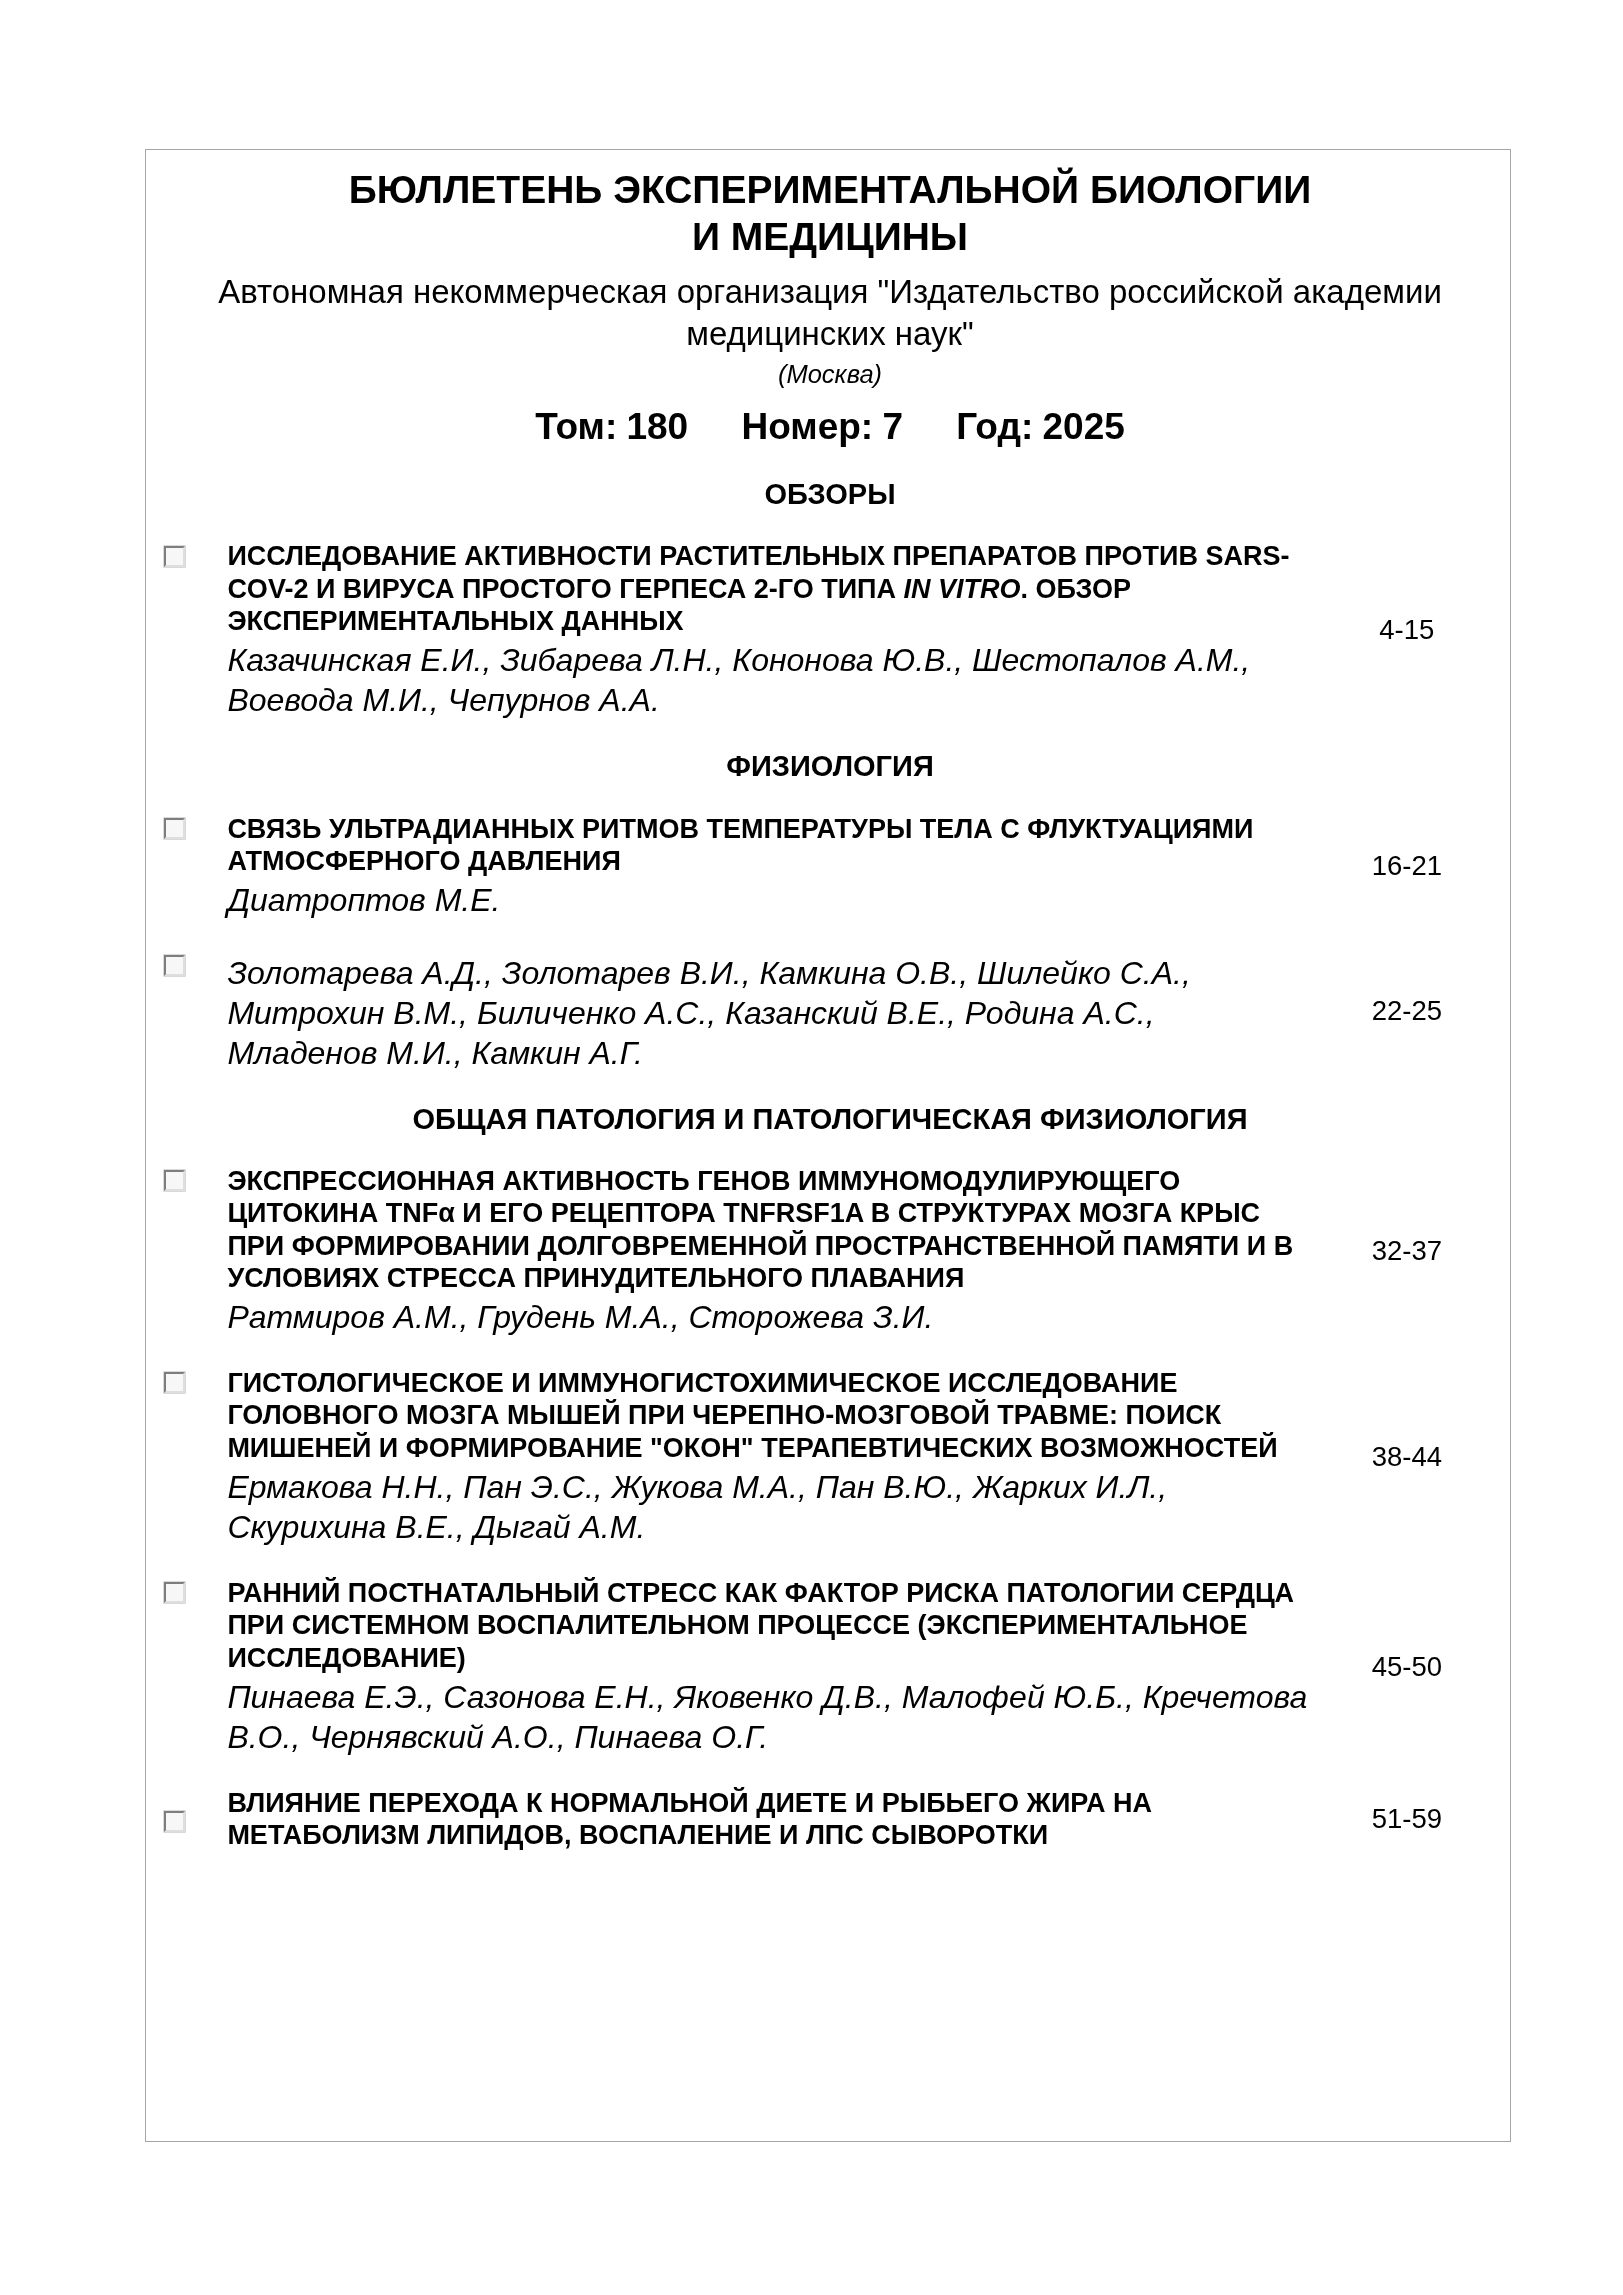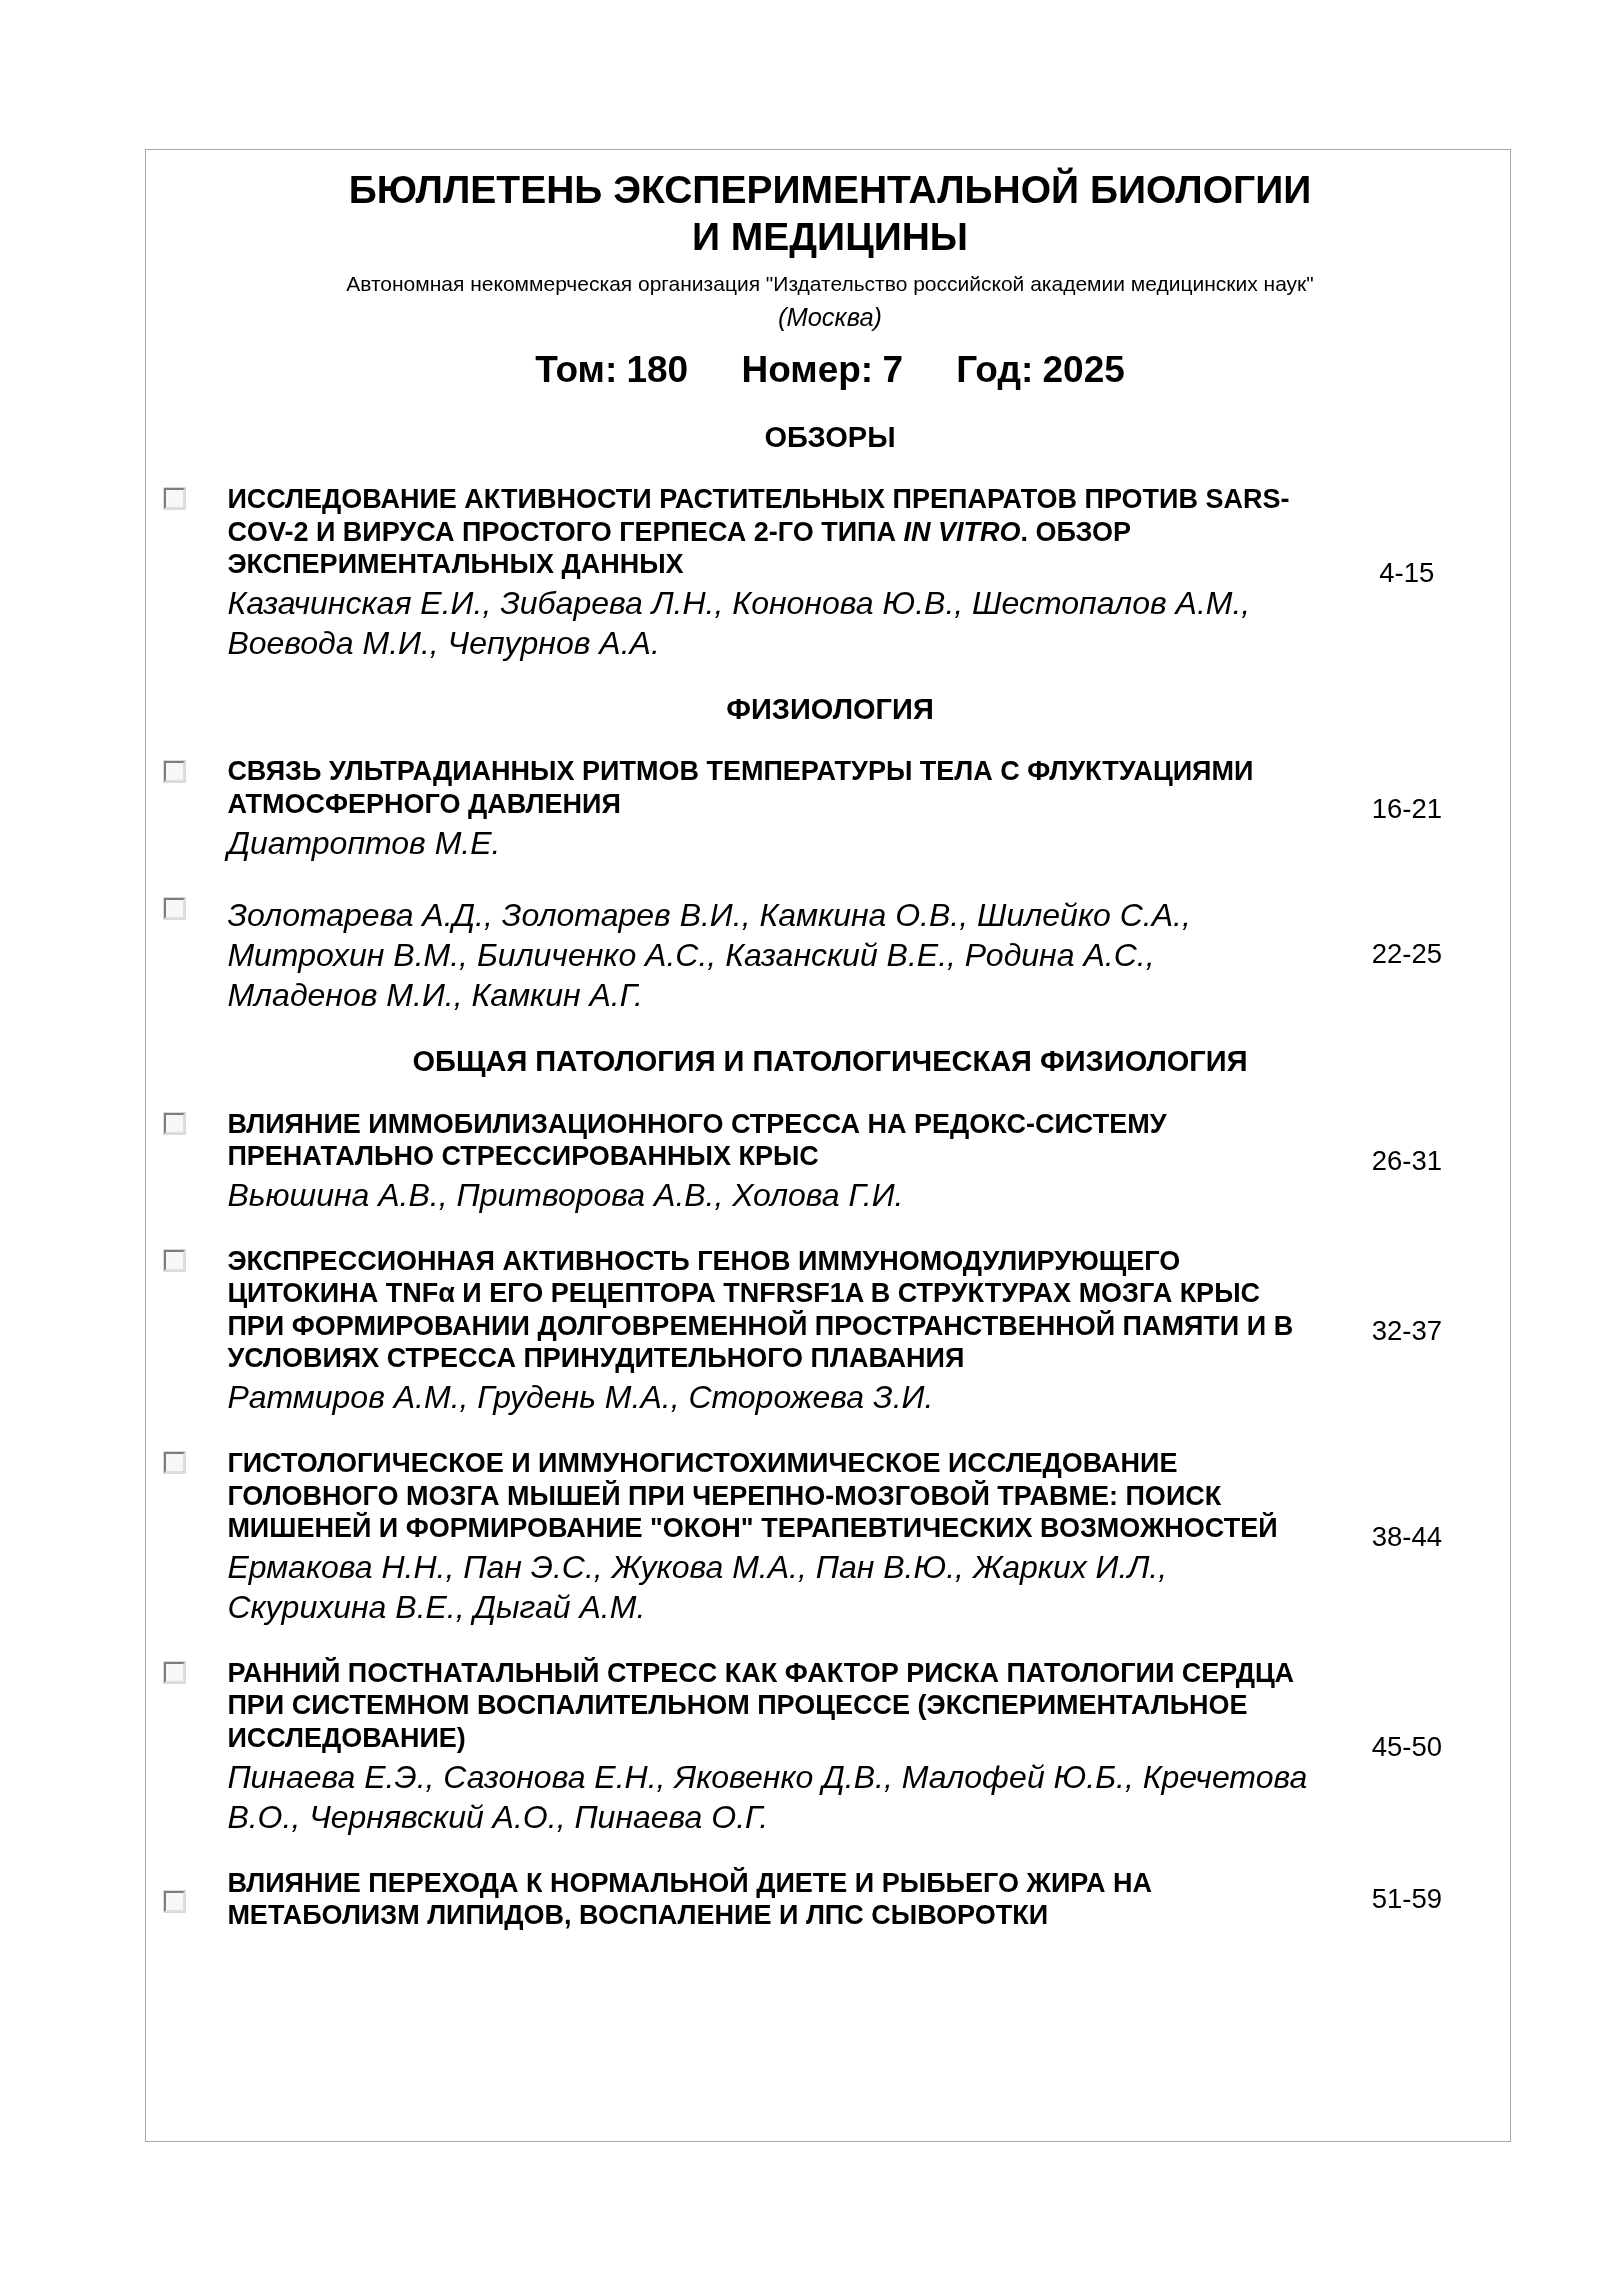--- a/index.html
+++ b/index.html
@@ -26,21 +26,21 @@
     overflow:hidden;
     padding:17px 5.2px 0 9.2px;
   }
   .header { text-align:center; }
   .j-title {
     font-size:39px;
     font-weight:bold;
     line-height:1.2;
   }
   .j-publisher {
-    font-size:21px;
+    font-size:33px;
     line-height:1.27;
     margin-top:10.5px;
   }
   .j-city {
     font-size:25.5px;
     font-style:italic;
     margin-top:5.2px;
   }
   .issue-line {
     font-size:37px;
@@ -144,28 +144,20 @@
     <div class="article">
       <span class="checkbox"></span>
       <div class="atext">
         <div class="aauthors">Золотарева А.Д., Золотарев В.И., Камкина О.В., Шилейко С.А., Митрохин В.М., Биличенко А.С., Казанский В.Е., Родина А.С., Младенов М.И., Камкин А.Г.</div>
       </div>
       <div class="apages">22-25</div>
     </div>
 
     <div class="section-heading">ОБЩАЯ ПАТОЛОГИЯ И ПАТОЛОГИЧЕСКАЯ ФИЗИОЛОГИЯ</div>
 
-    <div class="article">
-      <span class="checkbox"></span>
-      <div class="atext">
-        <div class="atitle">ВЛИЯНИЕ ИММОБИЛИЗАЦИОННОГО СТРЕССА НА РЕДОКС-СИСТЕМУ ПРЕНАТАЛЬНО СТРЕССИРОВАННЫХ КРЫС</div>
-        <div class="aauthors">Вьюшина А.В., Притворова А.В., Холова Г.И.</div>
-      </div>
-      <div class="apages">26-31</div>
-    </div>
 
     <div class="article">
       <span class="checkbox"></span>
       <div class="atext">
         <div class="atitle">ЭКСПРЕССИОННАЯ АКТИВНОСТЬ ГЕНОВ ИММУНОМОДУЛИРУЮЩЕГО ЦИТОКИНА TNFα И ЕГО РЕЦЕПТОРА TNFRSF1A В СТРУКТУРАХ МОЗГА КРЫС ПРИ ФОРМИРОВАНИИ ДОЛГОВРЕМЕННОЙ ПРОСТРАНСТВЕННОЙ ПАМЯТИ И В УСЛОВИЯХ СТРЕССА ПРИНУДИТЕЛЬНОГО ПЛАВАНИЯ</div>
         <div class="aauthors">Ратмиров А.М., Грудень М.А., Сторожева З.И.</div>
       </div>
       <div class="apages">32-37</div>
     </div>
 

